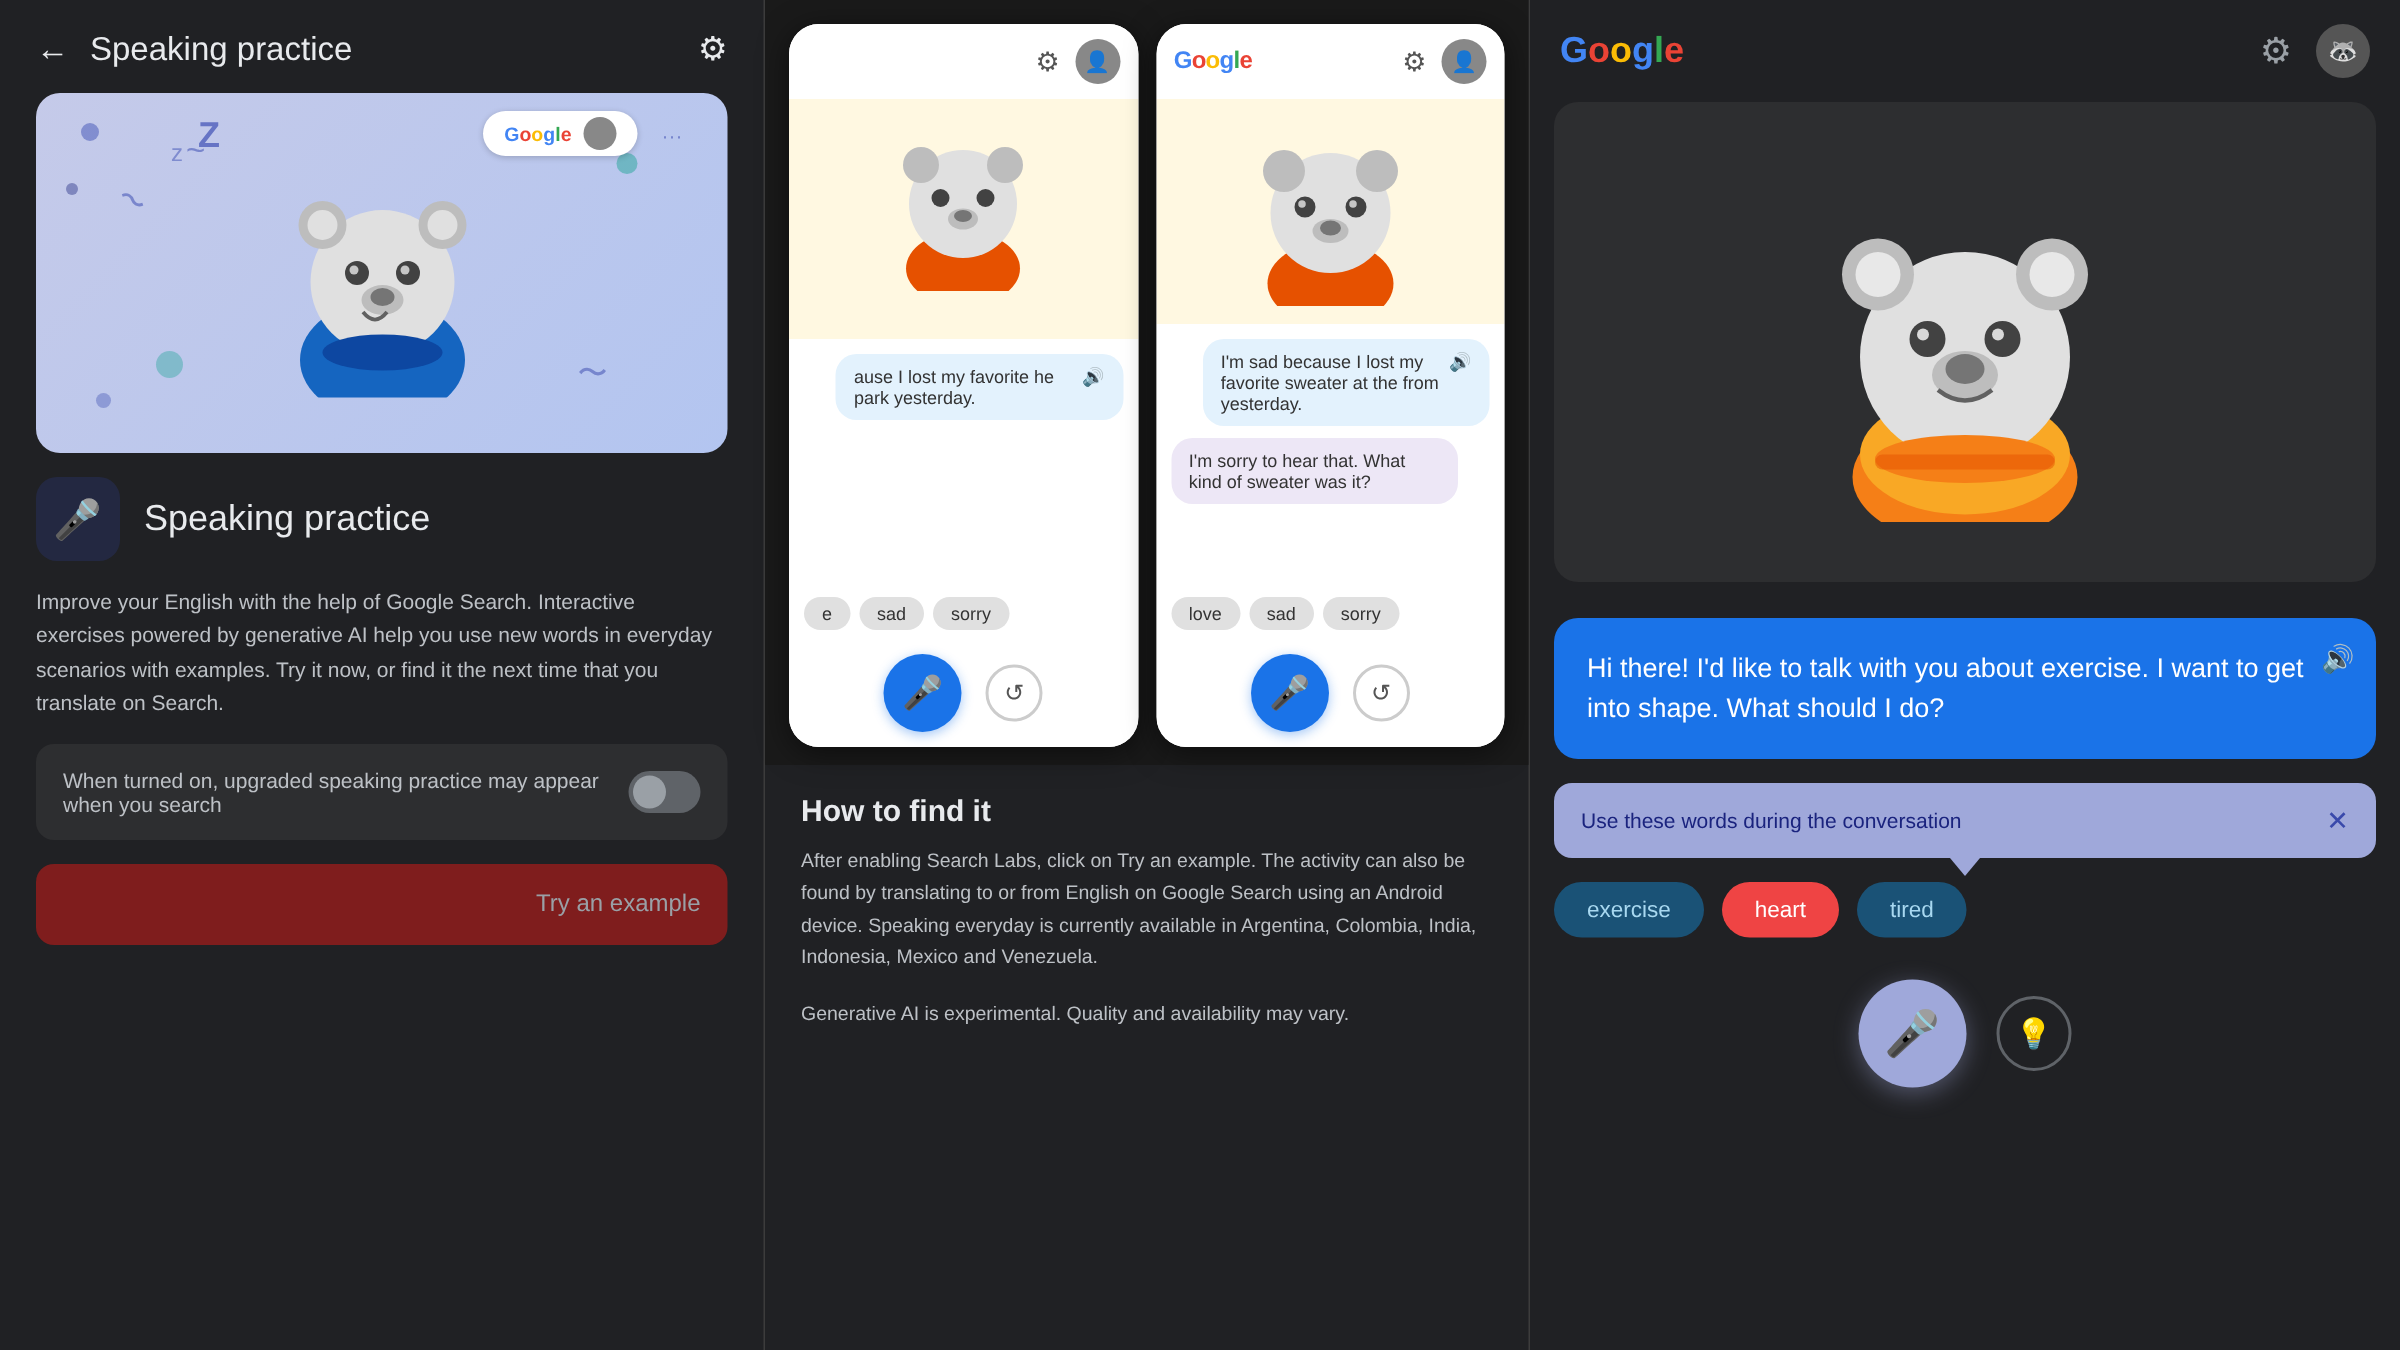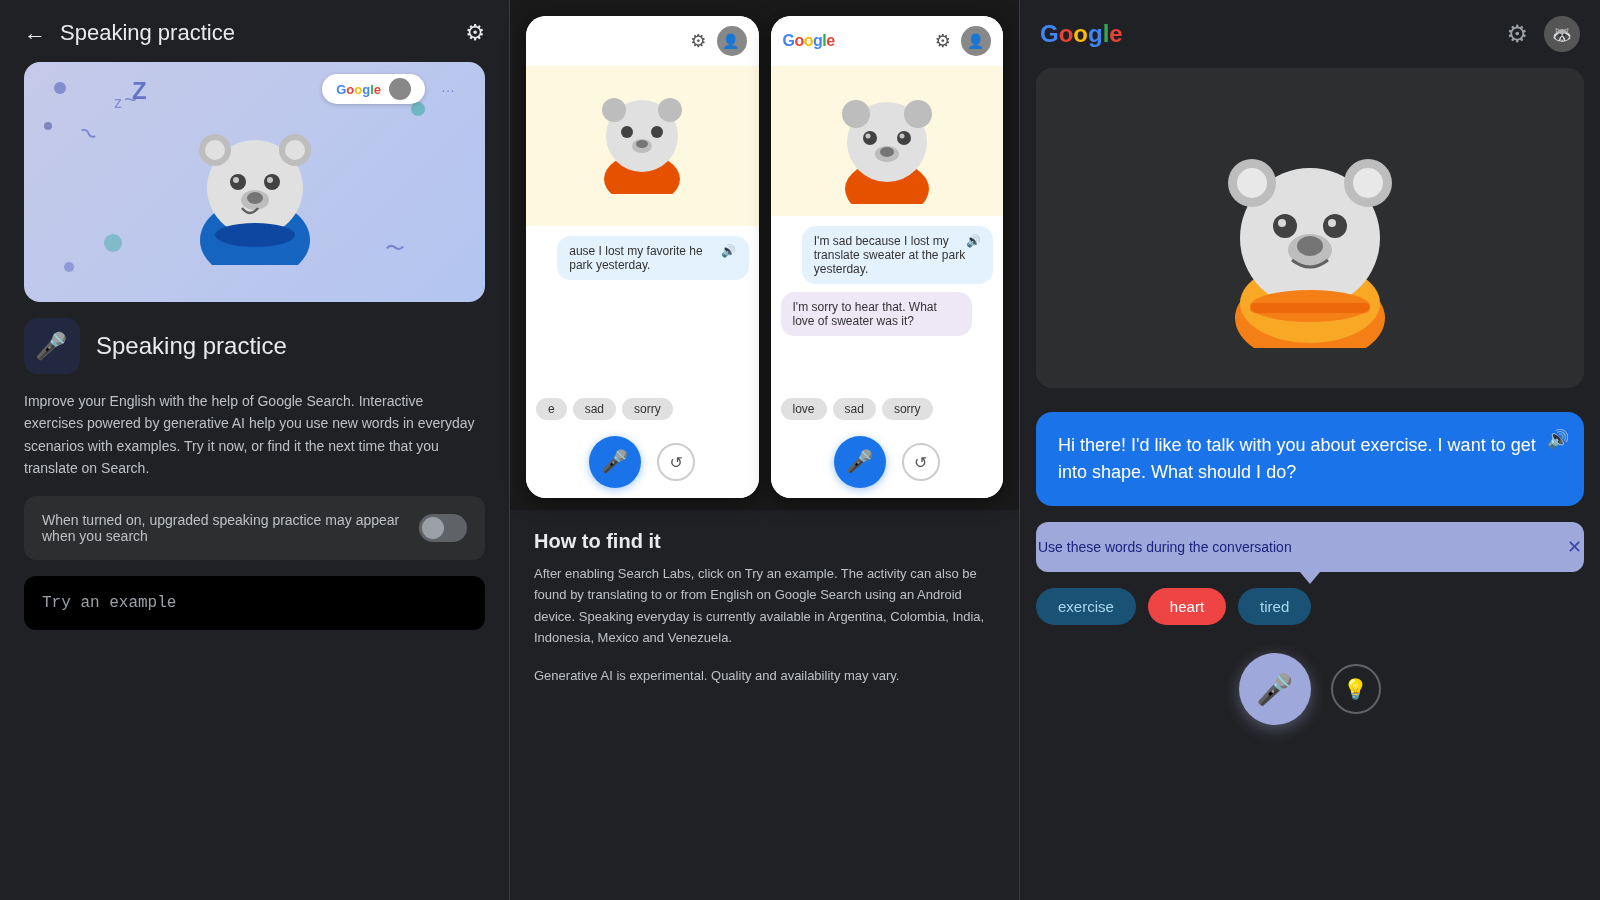--- a/index.html
+++ b/index.html
@@ -122,30 +122,29 @@
       position: absolute;
       width: 22px;
       height: 22px;
       background: #9aa0a6;
       border-radius: 50%;
       top: 3px;
       left: 3px;
     }
 
     .try-btn {
-      background: #000000;
+      background: #7f1d1d;
       border: none;
       border-radius: 12px;
       padding: 18px;
       color: #9aa0a6;
       font-size: 16px;
       cursor: pointer;
-      text-align: left;
+      text-align: right;
       width: 100%;
-      font-family: Liberation Mono, monospace;
     }
 
     
     .panel-middle {
       width: 510px;
       background: #202124;
       display: flex;
       flex-direction: column;
       border-right: 1px solid #3c3c3c;
     }
@@ -360,21 +359,21 @@
       position: absolute;
       top: 14px;
       right: 14px;
       font-size: 18px;
       color: #fff;
     }
 
     .tooltip-box {
       background: #9fa8da;
       border-radius: 12px;
-      padding: 14px 2px;
+      padding: 14px 18px;
       color: #1a237e;
       font-size: 14px;
       position: relative;
       display: flex;
       align-items: center;
       justify-content: space-between;
     }
 
     .tooltip-close {
       font-size: 18px;
@@ -582,23 +581,23 @@
           <circle cx="72" cy="64" r="7" fill="#424242"></circle>
           <circle cx="36" cy="62" r="2.5" fill="#fff" opacity="0.7"></circle>
           <circle cx="70" cy="62" r="2.5" fill="#fff" opacity="0.7"></circle>
           <ellipse cx="55" cy="80" rx="12" ry="8" fill="#bdbdbd"></ellipse>
           <ellipse cx="55" cy="78" rx="7" ry="5" fill="#757575"></ellipse>
         </svg>
       </div>
       <div class="phone-chat">
         <div class="chat-bubble-user">
           <span style="float:right;margin-left:4px;">🔊</span>
-          <span>I'm sad because I lost my translate sweater at the park yesterday.</span>
+          <span>I'm sad because I lost my favorite sweater at the from yesterday.</span>
         </div>
-        <div class="chat-bubble-bot">I'm sorry to hear that. What love of sweater was it?</div>
+        <div class="chat-bubble-bot">I'm sorry to hear that. What kind of sweater was it?</div>
       </div>
       <div class="word-chips">
         <span class="word-chip">love</span>
         <span class="word-chip">sad</span>
         <span class="word-chip">sorry</span>
       </div>
       <div class="phone-actions">
         <div class="mic-btn">🎤</div>
         <div class="hint-btn">↺</div>
       </div>

